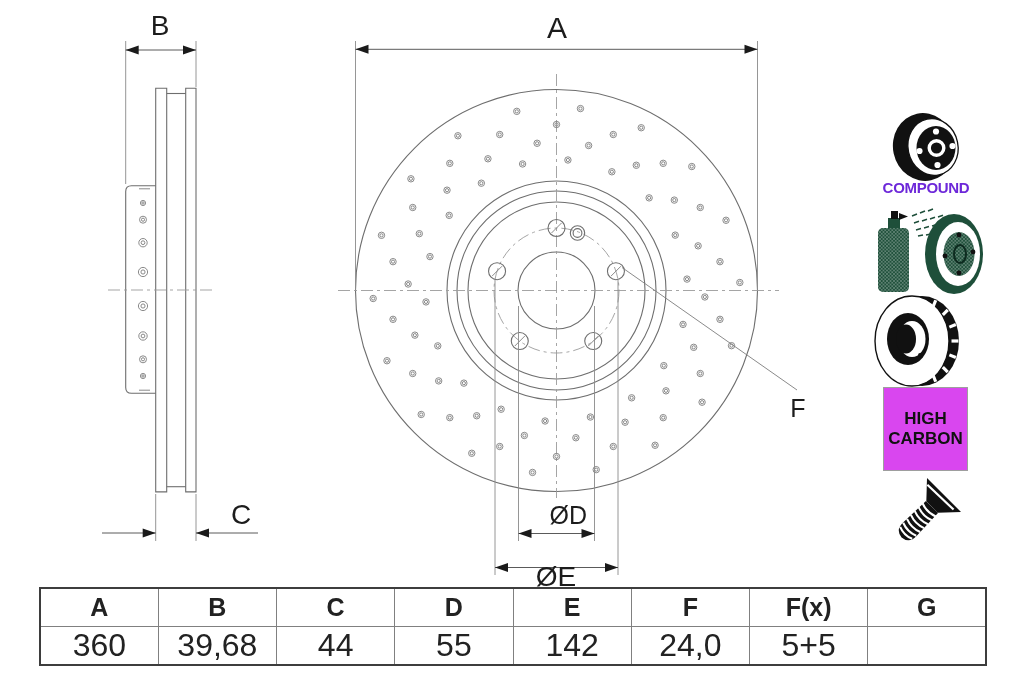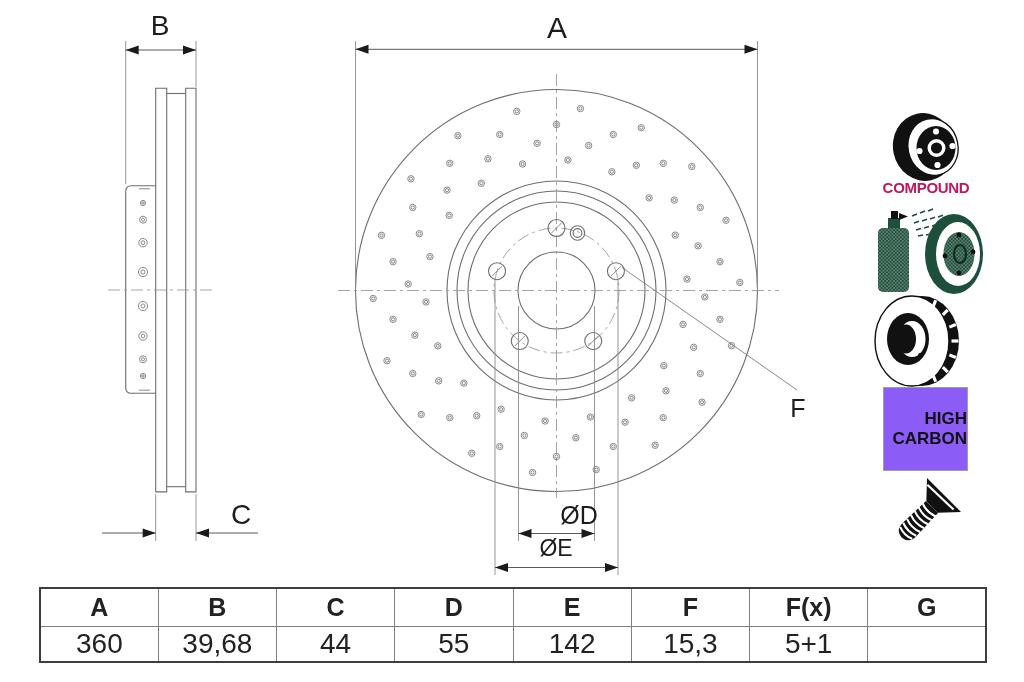--- a/index.html
+++ b/index.html
@@ -14,41 +14,41 @@
   .dim{stroke:#5a5a5a;stroke-width:1;fill:none;}
   .ext{stroke:#8a8a8a;stroke-width:0.9;fill:none;}
   .arr{fill:#1a1a1a;stroke:none;}
 
   
   .lbl{position:absolute;color:#1c1c1c;text-align:center;white-space:nowrap;}
   .lbl-big{font-size:28px;}
   .lbl-a{left:542px;top:11px;width:30px;font-size:30px;}
   .lbl-b{left:145px;top:10px;width:30px;}
   .lbl-c{left:226px;top:499px;width:30px;}
-  .lbl-dd{left:549px;top:501px;width:60px;font-size:25px;}
-  .lbl-de{left:526px;top:535px;width:60px;font-size:23px;}
+  .lbl-dd{left:527px;top:501px;width:60px;font-size:25px;text-align:right;}
+  .lbl-de{left:526px;top:561px;width:60px;font-size:28px;}
   .lbl-f{left:786px;top:394px;width:24px;font-size:25px;}
 
   
   .icon{position:absolute;}
   .compound-text{position:absolute;left:878px;top:179px;width:96px;text-align:center;
-    font-weight:bold;font-size:15px;letter-spacing:-0.3px;color:#be185d;}
+    font-weight:bold;font-size:15px;letter-spacing:-0.3px;color:#6d28d9;}
   .hc-box{position:absolute;left:883px;top:387px;width:85px;height:84px;border:1px solid #9e9e9e;
-    box-sizing:border-box;display:flex;flex-direction:column;align-items:flex-end;justify-content:center;
-    background:#8b5cf6;}
+    box-sizing:border-box;display:flex;flex-direction:column;align-items:center;justify-content:center;
+    background:#d946ef;}
   .hc-box span{font-weight:bold;font-size:17px;line-height:20px;color:#111;}
 
   
   .spec-table{position:absolute;left:39px;top:587px;}
   .spec-table table{border-collapse:collapse;table-layout:fixed;width:948px;background:#fff;
     border:2px solid #3d3d3d;font-family:"Liberation Sans",sans-serif;}
   .spec-table th,.spec-table td{border:1px solid #808080;text-align:center;vertical-align:middle;
     padding:0;color:#222;overflow:hidden;}
   .spec-table th{height:37px;font-size:25px;font-weight:bold;}
-  .spec-table td{height:34px;font-size:28px;font-weight:normal;}
+  .spec-table td{height:34px;font-size:32px;font-weight:normal;}
 </style>
 </head>
 <body>
 
 <div class="stage">
 
   <svg class="drawing" width="1024" height="682" viewBox="0 0 1024 682">
 
     <g>
 
@@ -407,21 +407,21 @@
         <th>F</th>
         <th>F(x)</th>
         <th>G</th>
       </tr>
       <tr>
         <td>360</td>
         <td>39,68</td>
         <td>44</td>
         <td>55</td>
         <td>142</td>
-        <td>15,3</td>
-        <td>5+1</td>
+        <td>24,0</td>
+        <td>5+5</td>
         <td></td>
       </tr>
     </tbody>
       </table>
   </div>
 
 </div>
 
 </body></html>

